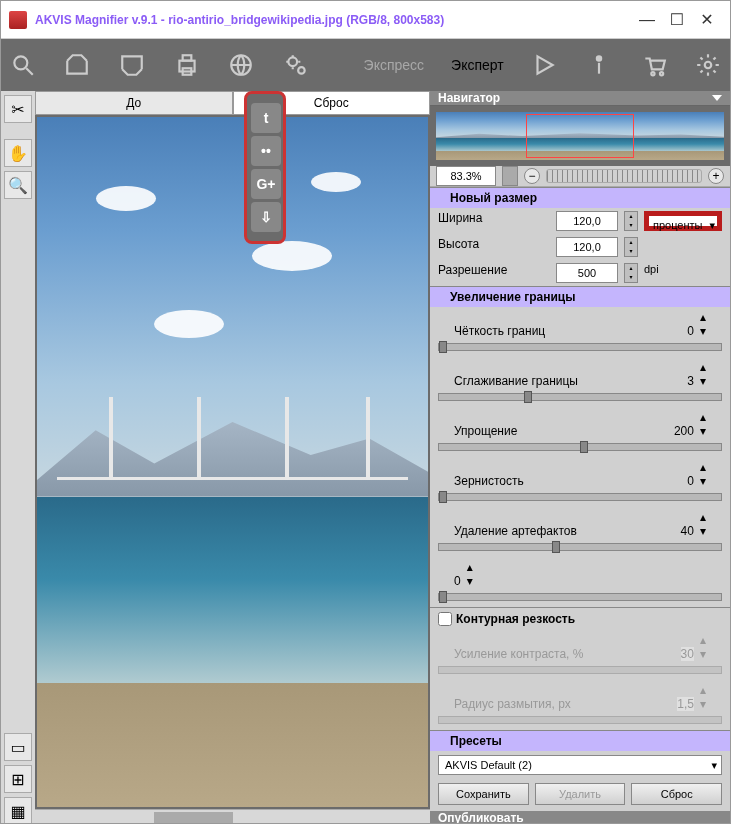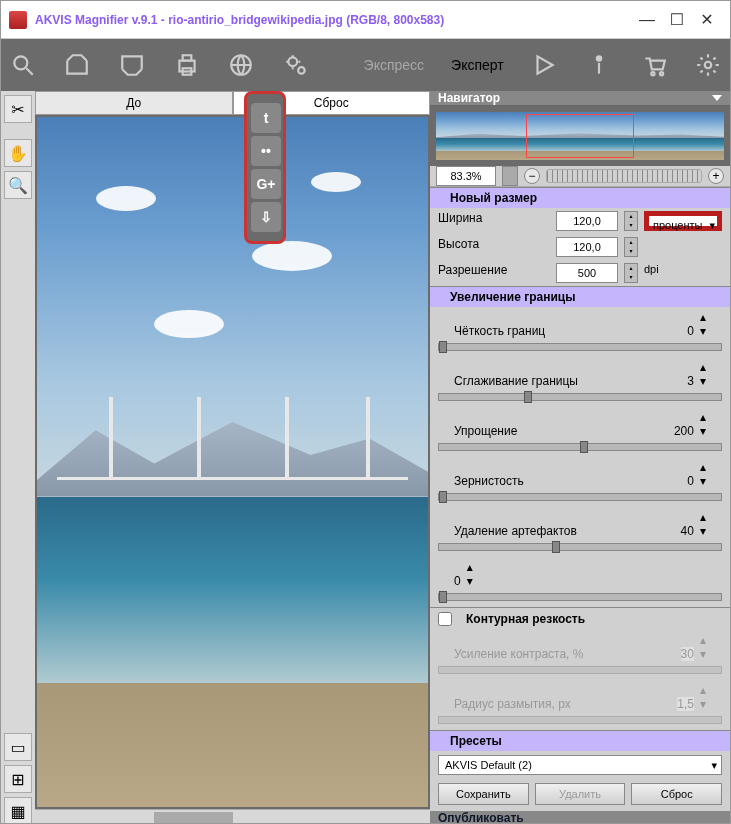--- a/index.html
+++ b/index.html
@@ -58,28 +58,28 @@
 .row .spin { width: 14px; height: 20px; background: #c0c0c0; border: 1px solid #888; display: flex; flex-direction: column; }
 .row .spin div { flex: 1; font-size: 6px; text-align: center; line-height: 8px; }
 .row .unit-dd { width: 78px; height: 20px; background: #fff; border: 5px solid #b91c1c; font-size: 11px; padding: 0 4px; line-height: 18px; position: relative; }
 .row .unit-dd::after { content: '▾'; position: absolute; right: 2px; }
 .slider-row { padding: 2px 8px 6px; }
 .hslider { height: 8px; background: #b8b8b8; border: 1px solid #888; position: relative; }
 .hslider .knob { position: absolute; top: -3px; width: 8px; height: 12px; background: #888; border: 1px solid #555; }
 .param-row { display: flex; align-items: flex-end; padding: 3px 24px; gap: 6px; }
 .param-row label { flex: 1; }
 .disabled { color: #999; }
-.checkbox-row { display: flex; align-items: flex-start; padding: 4px 8px; gap: 14px; font-weight: bold; }
+.checkbox-row { display: flex; align-items: flex-start; padding: 4px 8px; gap: 4px; font-weight: bold; }
 .checkbox-row input { width: 14px; height: 14px; }
 .preset-dd { margin: 4px 8px; height: 20px; background: #fff; border: 1px solid #888; padding: 0 6px; line-height: 18px; font-size: 11px; position: relative; }
 .preset-dd::after { content: '▾'; position: absolute; right: 4px; }
 .btn-row { display: flex; padding: 4px 8px; gap: 6px; }
 .btn-row button { flex: 1; height: 22px; background: linear-gradient(#f0f0f0,#d0d0d0); border: 1px solid #888; font-size: 11px; cursor: pointer; }
 .btn-row button:disabled { color: #999; }
-.publish { height: 24px; background: #888; color: #0f172a; display: flex; align-items: center; padding: 0 8px; font-weight: bold; margin-top: 2px; }
+.publish { height: 24px; background: #888; color: #ffffff; display: flex; align-items: center; padding: 0 8px; font-weight: bold; margin-top: 2px; }
 .triangle-down { width: 0; height: 0; border-left: 5px solid transparent; border-right: 5px solid transparent; border-top: 6px solid #fff; }
 </style>
 </head>
 <body>
 
 <div class="titlebar">
   <div class="app-icon"></div>
   <div class="title">AKVIS Magnifier v.9.1 - rio-antirio_bridgewikipedia.jpg (RGB/8, 800x583)</div>
   <div class="win-btn">—</div>
   <div class="win-btn">☐</div>

